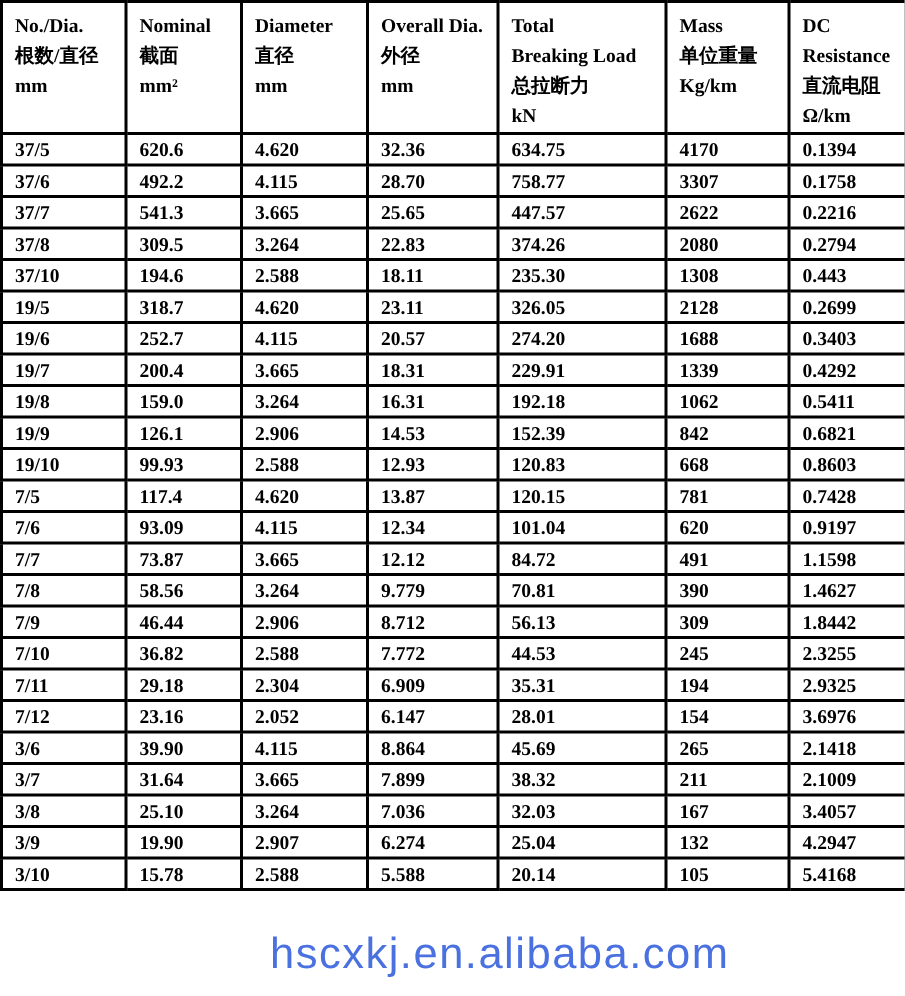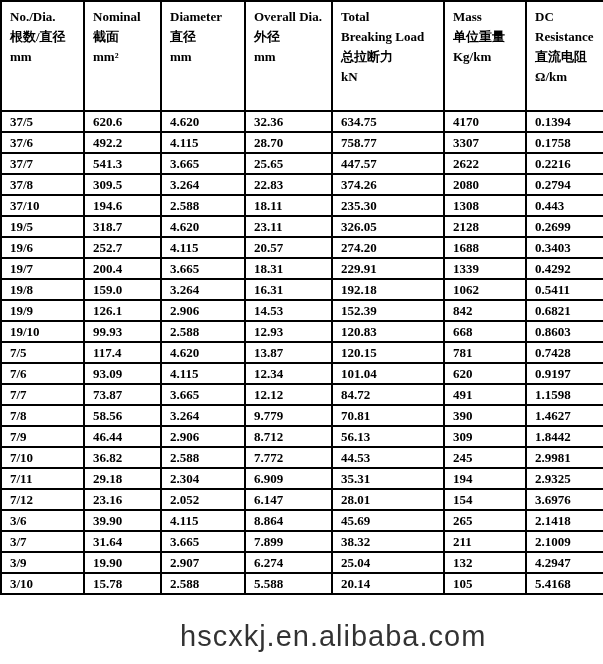--- a/index.html
+++ b/index.html
@@ -21,41 +21,41 @@
   table.spec th, table.spec td {
     border: 2px solid #000000;
     color: #000000;
     font-weight: bold;
     overflow: hidden;
     white-space: nowrap;
   }
   table.spec th {
     text-align: left;
     vertical-align: top;
-    height: 110px;
+    height: 88px;
     padding: 5px 2px 0 8px;
     font-size: 13px;
     line-height: 20px;
   }
   table.spec th div {
     font-family: "Liberation Serif", "DejaVu Sans", serif;
   }
   table.spec td {
     height: 21px;
     font-size: 13px;
     padding: 1px 2px 1px 8px;
     vertical-align: middle;
   }
   .watermark {
     position: absolute;
     left: 180px;
     top: 620px;
     font-family: "Liberation Sans", "DejaVu Sans", sans-serif;
     font-size: 29px;
-    color: #000000;
+    color: #1d4ed8;
     opacity: 0.8;
     letter-spacing: 1px;
     pointer-events: none;
     z-index: 5;
   }
 </style>
 </head>
 <body>
 
 <table class="spec">
@@ -254,21 +254,21 @@
         <td>309</td>
         <td>1.8442</td>
       </tr>
       <tr>
         <td>7/10</td>
         <td>36.82</td>
         <td>2.588</td>
         <td>7.772</td>
         <td>44.53</td>
         <td>245</td>
-        <td>2.9981</td>
+        <td>2.3255</td>
       </tr>
       <tr>
         <td>7/11</td>
         <td>29.18</td>
         <td>2.304</td>
         <td>6.909</td>
         <td>35.31</td>
         <td>194</td>
         <td>2.9325</td>
       </tr>
@@ -293,20 +293,29 @@
       <tr>
         <td>3/7</td>
         <td>31.64</td>
         <td>3.665</td>
         <td>7.899</td>
         <td>38.32</td>
         <td>211</td>
         <td>2.1009</td>
       </tr>
       <tr>
+        <td>3/8</td>
+        <td>25.10</td>
+        <td>3.264</td>
+        <td>7.036</td>
+        <td>32.03</td>
+        <td>167</td>
+        <td>3.4057</td>
+      </tr>
+      <tr>
         <td>3/9</td>
         <td>19.90</td>
         <td>2.907</td>
         <td>6.274</td>
         <td>25.04</td>
         <td>132</td>
         <td>4.2947</td>
       </tr>
       <tr>
         <td>3/10</td>

